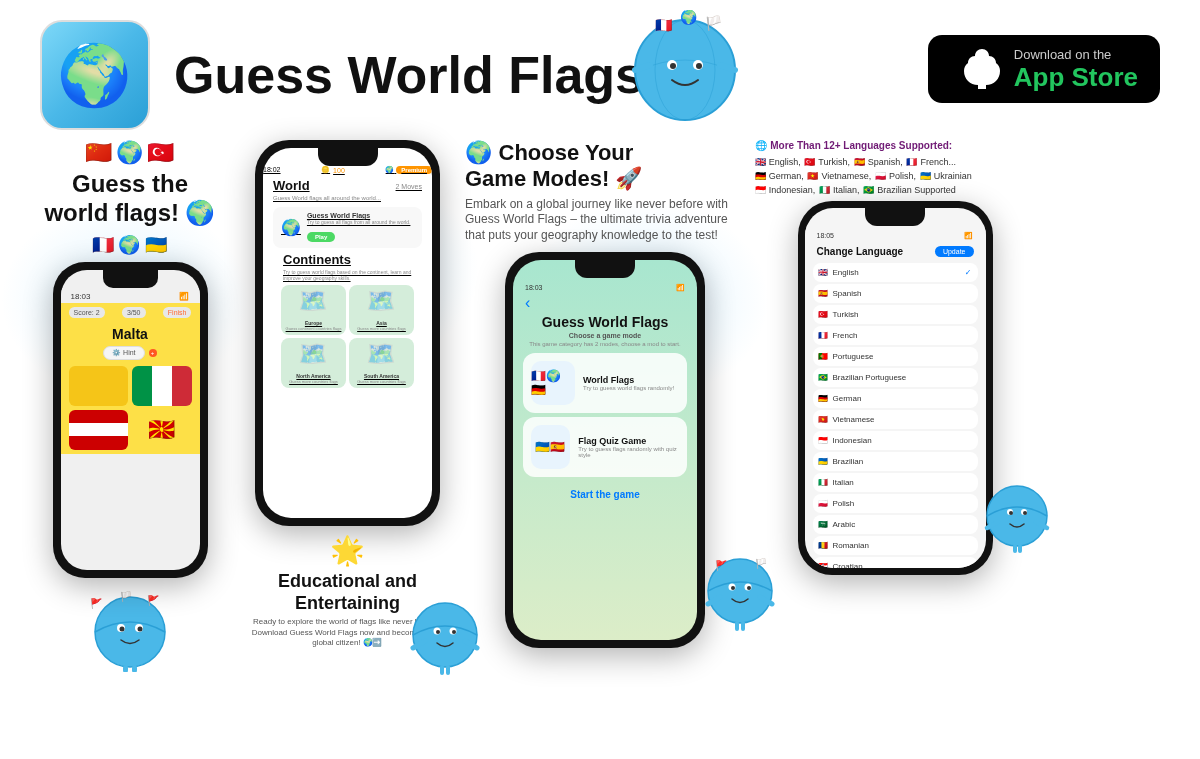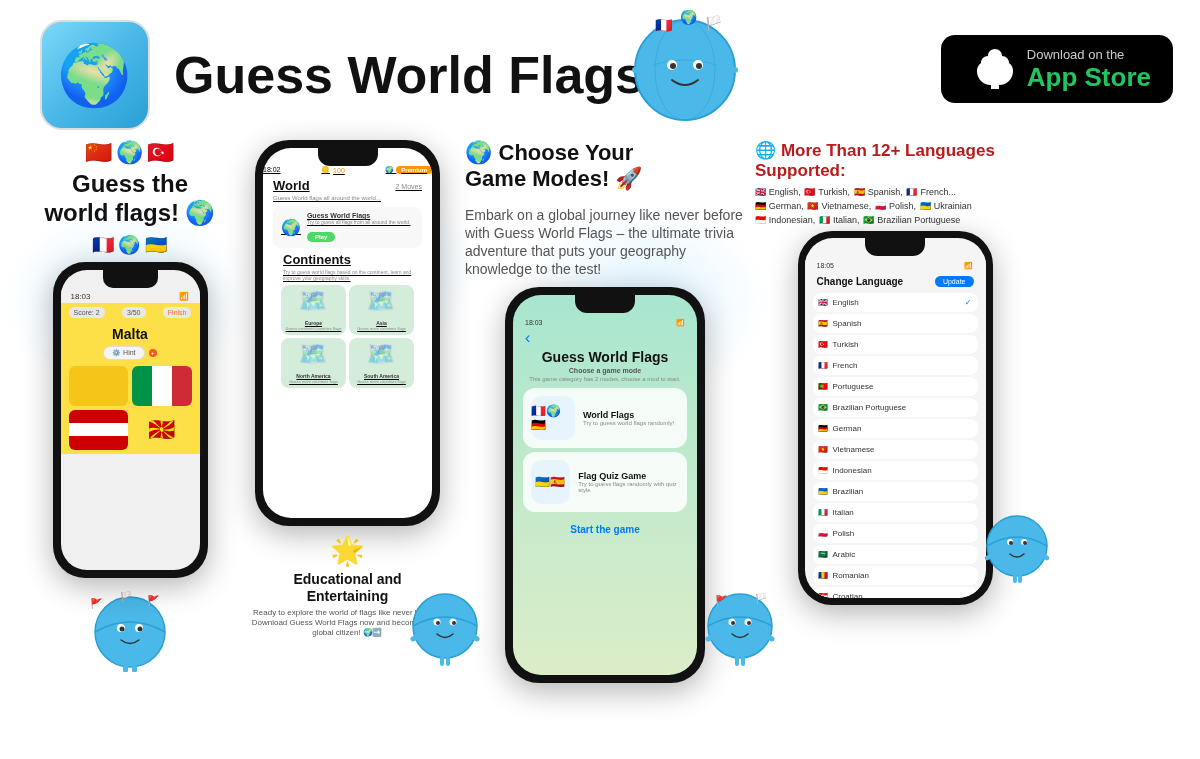--- a/index.html
+++ b/index.html
@@ -38,21 +38,21 @@
       margin-left: 24px;
     }
     .header-globe {
       position: absolute;
       left: 620px;
       top: 10px;
       font-size: 90px;
     }
     .app-store-btn {
       position: absolute;
-      right: 27px;
+      right: 40px;
       top: 35px;
       background: #000;
       color: #fff;
       border-radius: 14px;
       padding: 12px 22px;
       display: flex;
       align-items: center;
       gap: 14px;
       cursor: pointer;
     }
@@ -310,21 +310,21 @@
     .continent-card.asia { background: #d4edda; }
     .continent-card.namerica { background: #d4edda; }
     .continent-card.samerica { background: #d4edda; }
     .continent-name { font-size: 5px; font-weight: 600; color: #333; }
     .continent-sub { font-size: 4px; color: #888; }
     .section2-bottom {
       text-align: center;
       padding: 8px 0;
     }
     .edu-title {
-      font-size: 14px;
+      font-size: 18px;
       font-weight: 800;
       color: #111;
       line-height: 1.2;
     }
     .edu-subtitle {
       font-size: 8px;
       color: #555;
       line-height: 1.3;
       margin-top: 3px;
     }
@@ -338,24 +338,24 @@
       text-align: left;
       margin-bottom: 8px;
     }
     .choose-title {
       font-size: 22px;
       font-weight: 800;
       color: #111;
       line-height: 1.2;
     }
     .choose-desc {
-      font-size: 14px;
+      font-size: 12px;
       color: #555;
       line-height: 1.3;
-      margin-top: 13px;
+      margin-top: 4px;
     }
     .phone-mockup3 {
       width: 200px;
       background: #111;
       border-radius: 34px;
       padding: 8px;
       box-shadow: 0 8px 30px rgba(0,0,0,0.3);
       margin: 0 auto;
     }
     .phone-screen3 {
@@ -413,23 +413,23 @@
       text-align: center;
       padding: 8px;
     }
 
     
     .section4 {
       width: 280px;
       position: relative;
     }
     .lang-header {
-      font-size: 17px;
+      font-size: 10px;
       font-weight: 700;
-      color: #b91c1c;
+      color: #701a75;
       margin-bottom: 6px;
     }
     .lang-row {
       display: flex;
       gap: 4px;
       flex-wrap: wrap;
       margin-bottom: 4px;
       font-size: 9px;
       color: #333;
     }
@@ -805,21 +805,21 @@
     </div>
     <div class="lang-row">
       <span>🇩🇪 German,</span>
       <span>🇻🇳 Vietnamese,</span>
       <span>🇵🇱 Polish,</span>
       <span>🇺🇦 Ukrainian</span>
     </div>
     <div class="lang-row">
       <span>🇮🇩 Indonesian,</span>
       <span>🇮🇹 Italian,</span>
-      <span>🇧🇷 Brazilian Portuguese</span>
+      <span>🇧🇷 Brazilian Supported</span>
     </div>
 
     <div style="position:relative;">
       <div class="phone-mockup4">
         <div class="phone-screen4">
           <div style="background:#111;height:18px;width:60px;border-radius:0 0 12px 12px;margin:0 auto;"></div>
           <div class="screen4-status">
             <span>18:05</span>
             <span>📶</span>
           </div>

